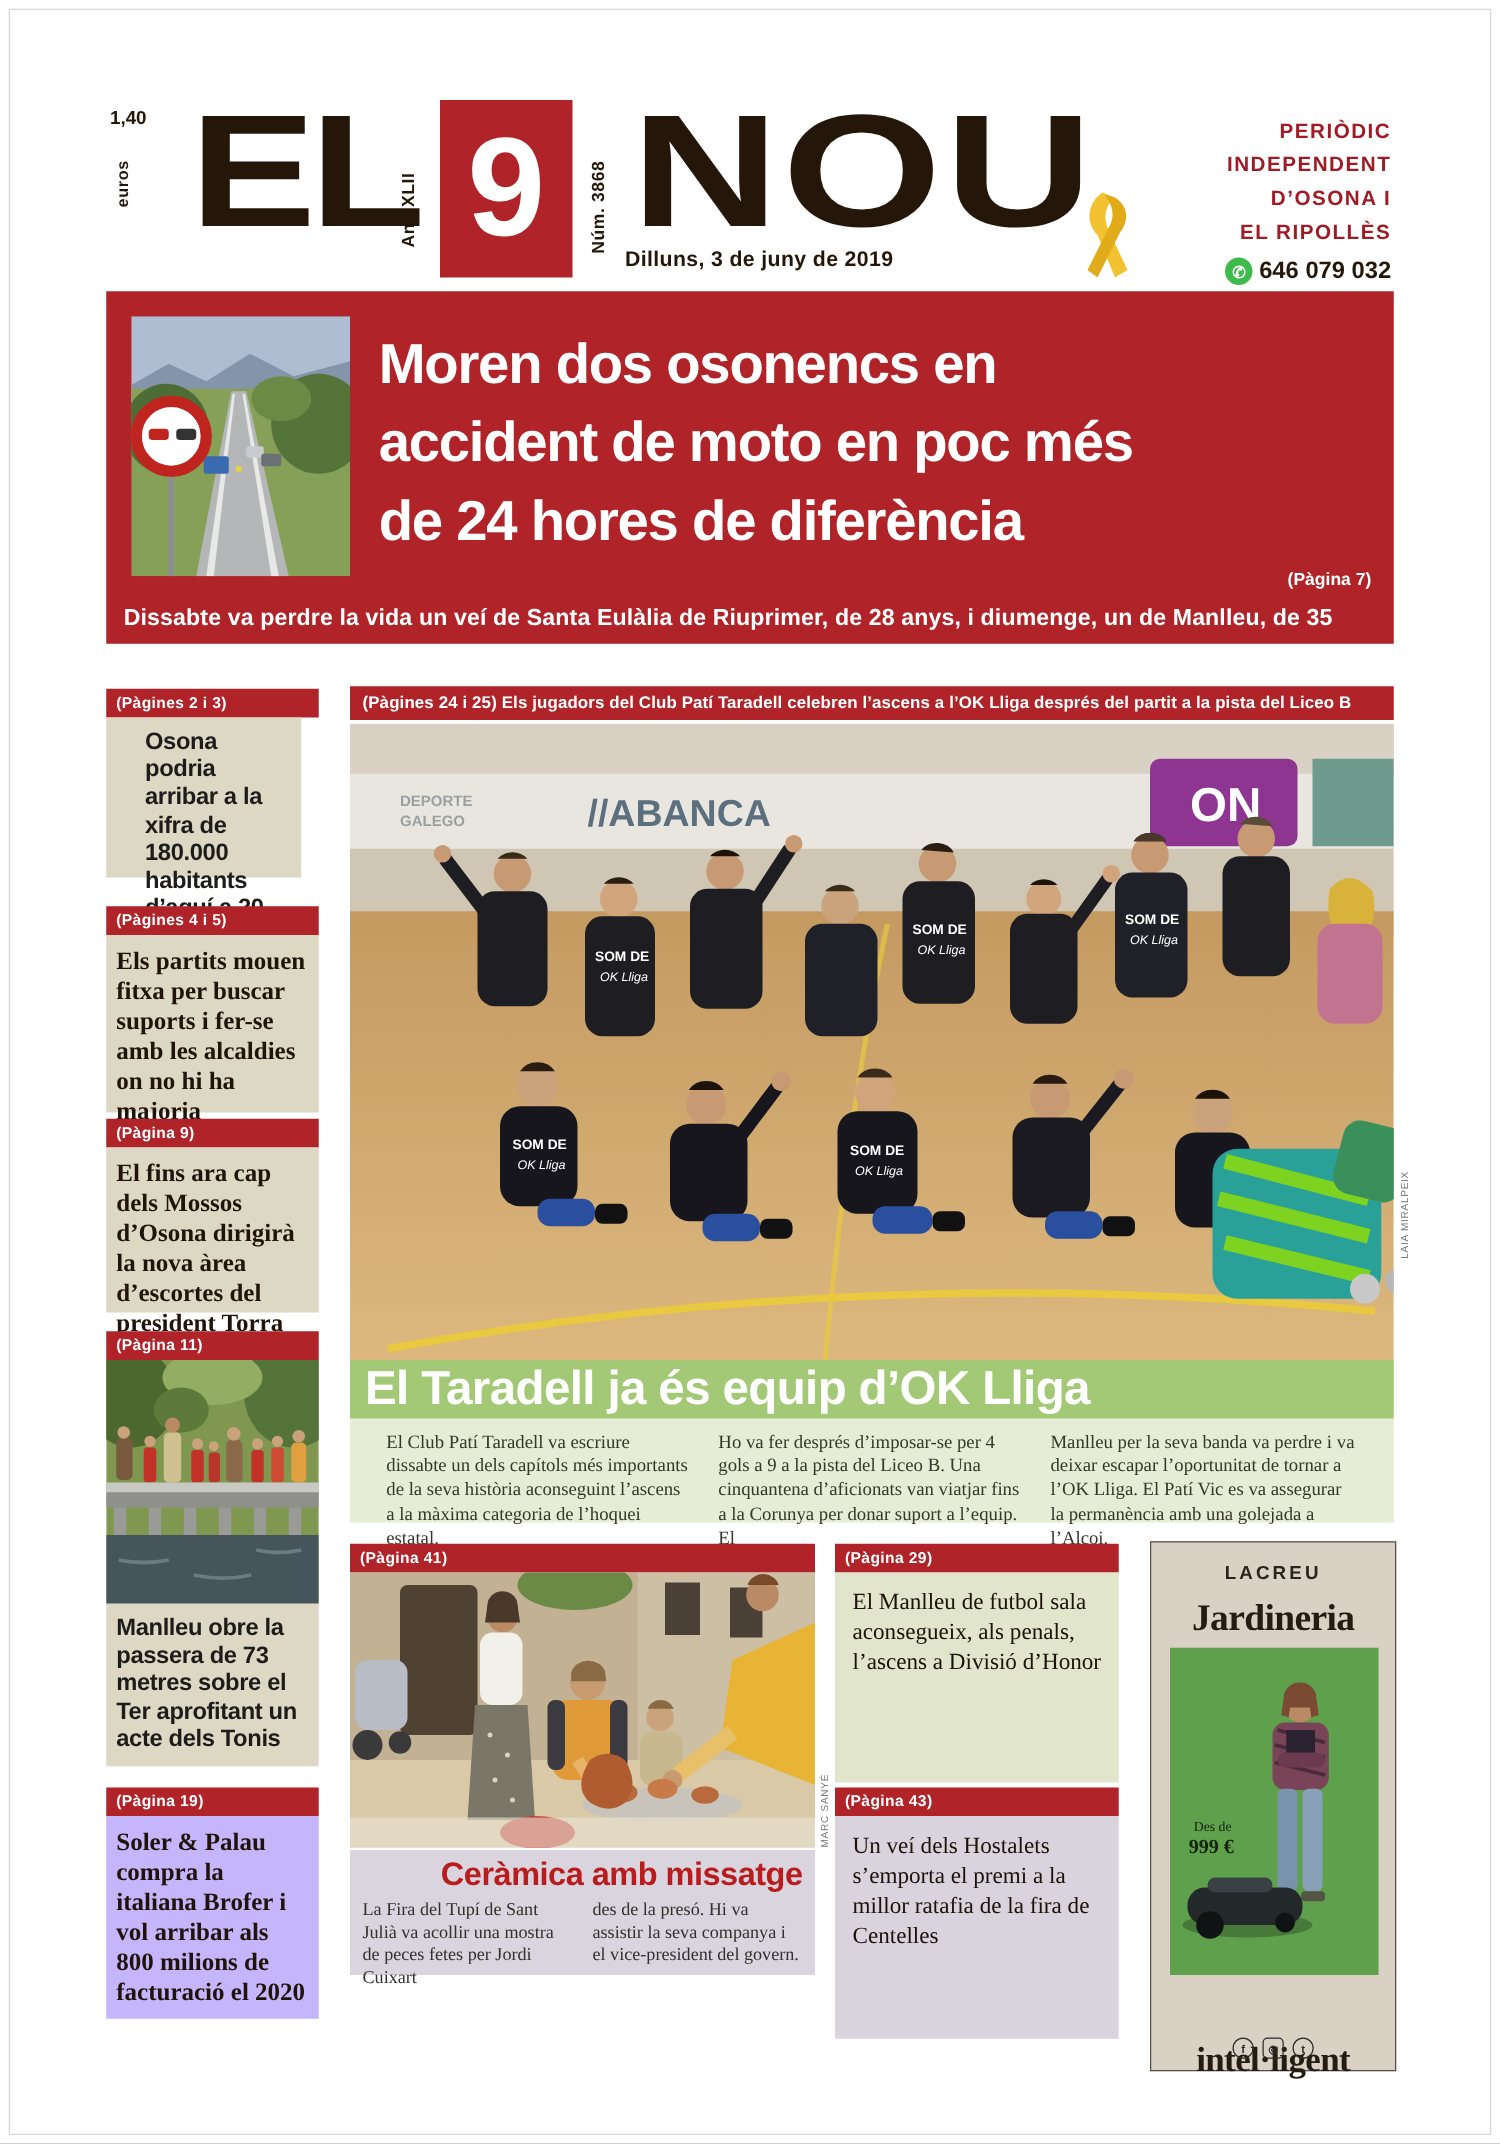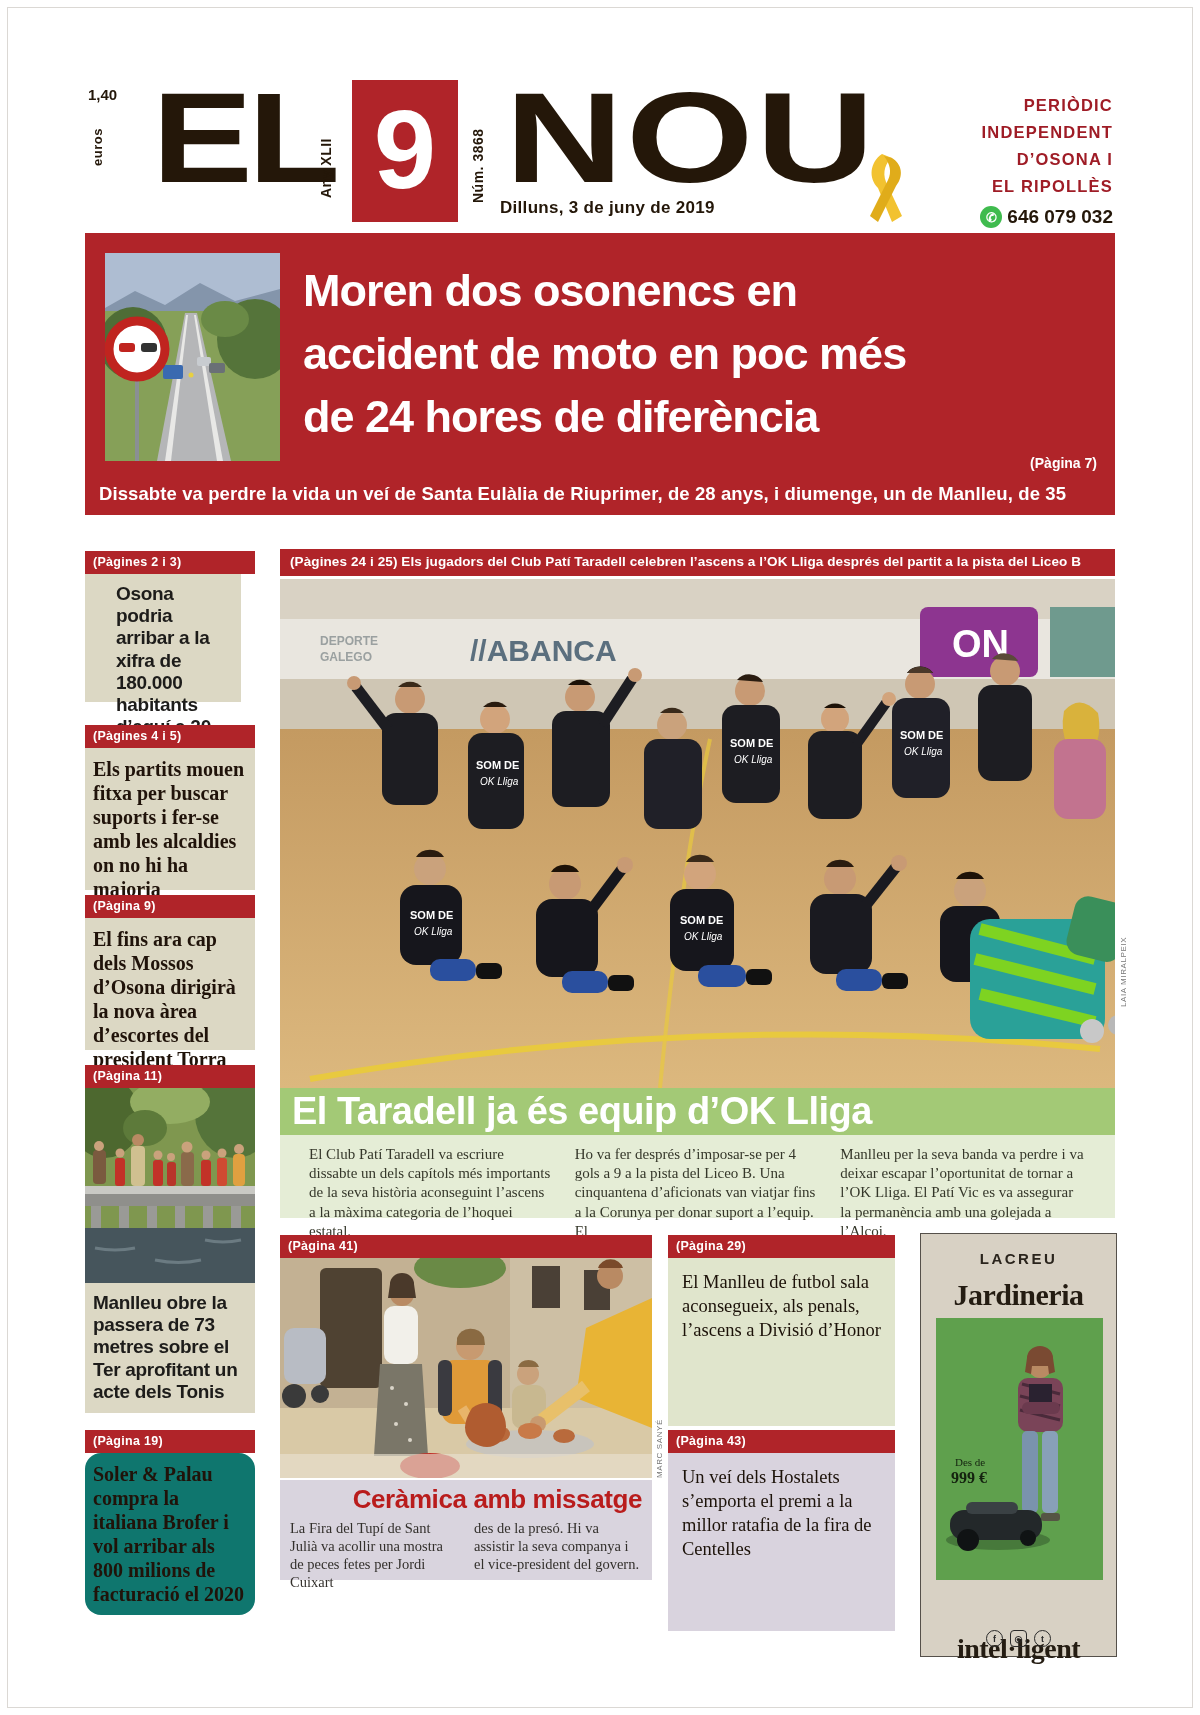--- a/index.html
+++ b/index.html
@@ -327,21 +327,21 @@
         <rect x="146" y="118" width="10" height="26"></rect>
     </g>
     <rect y="140" width="170" height="55" fill="#46555c"></rect>
     <path d="M10,160 q20,4 40,0 M70,172 q24,5 46,0 M120,152 q18,4 36,0" stroke="#6b7b82" stroke-width="3" fill="none"></path>
   </svg>
   <div class="abs sb-box" style="left:85px;top:1283px;width:170px;height:130px;background:#dcd8c4;">
     <div class="h-sans">Manlleu obre la passera de 73 metres sobre el Ter aprofitant un acte dels Tonis</div>
   </div>
 
   <div class="abs redbar" style="left:85px;top:1430px;width:170px;height:23px;">(Pàgina 19)</div>
-  <div class="abs sb-box" style="left:85px;top:1453px;width:170px;height:162px;background:#0f766e;border-radius:16px;">
+  <div class="abs sb-box" style="left:85px;top:1453px;width:170px;height:162px;background:#c4b5fd;">
     <div class="h-serif">Soler &amp; Palau compra la italiana Brofer i vol arribar als 800 milions de facturació el 2020</div>
   </div>
 
   <div class="abs redbar" style="left:280px;top:1235px;width:372px;height:23px;">(Pàgina 41)</div>
   <svg class="abs" style="left:280px;top:1258px;" width="372" height="220" viewBox="0 0 372 220">
     <rect width="372" height="220" fill="#c3b193"></rect>
     <rect x="230" y="0" width="142" height="150" fill="#cdbfa4"></rect>
     <rect x="252" y="8" width="28" height="42" fill="#4a4036"></rect>
     <rect x="304" y="12" width="26" height="40" fill="#4a4036"></rect>
     <rect x="40" y="10" width="62" height="120" rx="6" fill="#4f4232"></rect>

